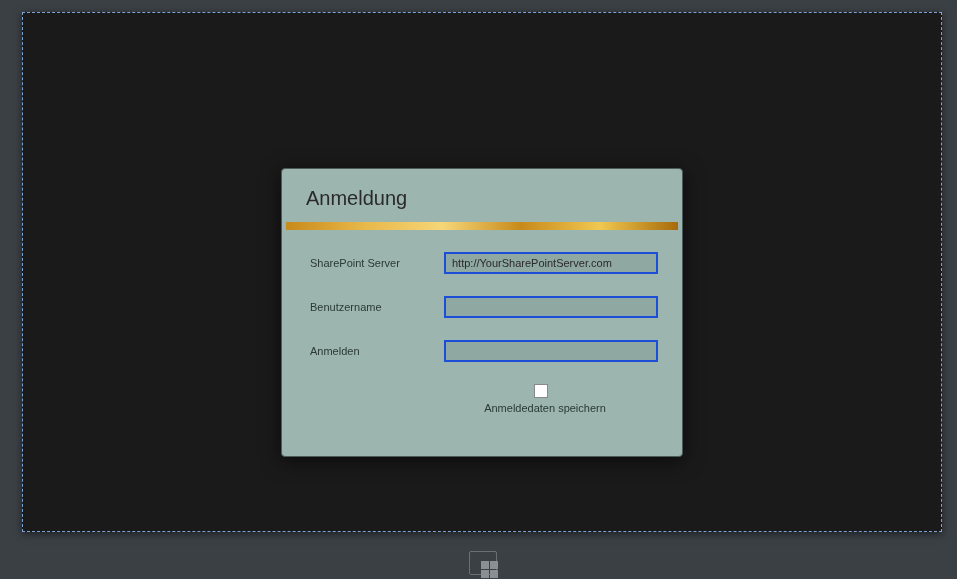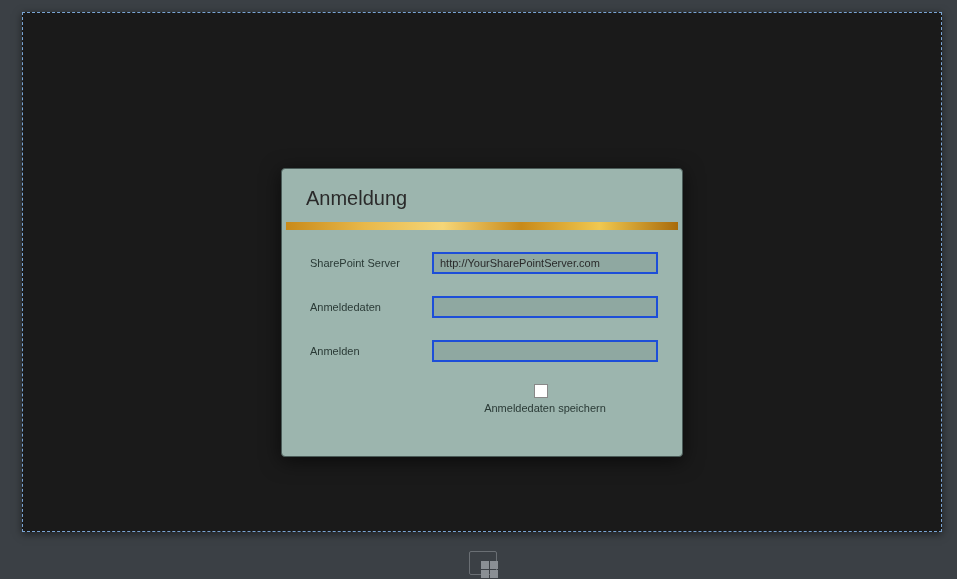--- a/index.html
+++ b/index.html
@@ -49,20 +49,21 @@
       height: 4px;
       background: linear-gradient(to right, #c88a1a 0%, #e8b84a 20%, #f5d678 40%, #c88a1a 60%, #f0c850 80%, #a86a0a 100%);
     }
     .dialog-body {
       padding: 18px 16px 14px 16px;
     }
     .form-row {
       display: flex;
       align-items: center;
       margin-bottom: 14px;
+      gap: 12px;
     }
     .form-label {
       width: 126px;
       font-size: 11px;
       color: #2a3a36;
     }
     .form-input {
       flex: 1;
       height: 22px;
       background: #8fa8a1;
@@ -146,21 +147,21 @@
     </div>
     <div class="gold-bar"></div>
     <div class="dialog-body">
 
       <div class="form-row">
         <div class="form-label">SharePoint Server</div>
         <input type="text" class="form-input" value="http://YourSharePointServer.com" style="">
       </div>
 
       <div class="form-row">
-        <div class="form-label">Anmeldedaten</div>
+        <div class="form-label">Benutzername</div>
         <input type="text" class="form-input" value="" style="">
       </div>
 
       <div class="form-row">
         <div class="form-label">Anmelden</div>
         <input type="password" class="form-input" value="" style="">
       </div>
 
       <div class="checkbox-row">
         <div class="checkbox"></div>

